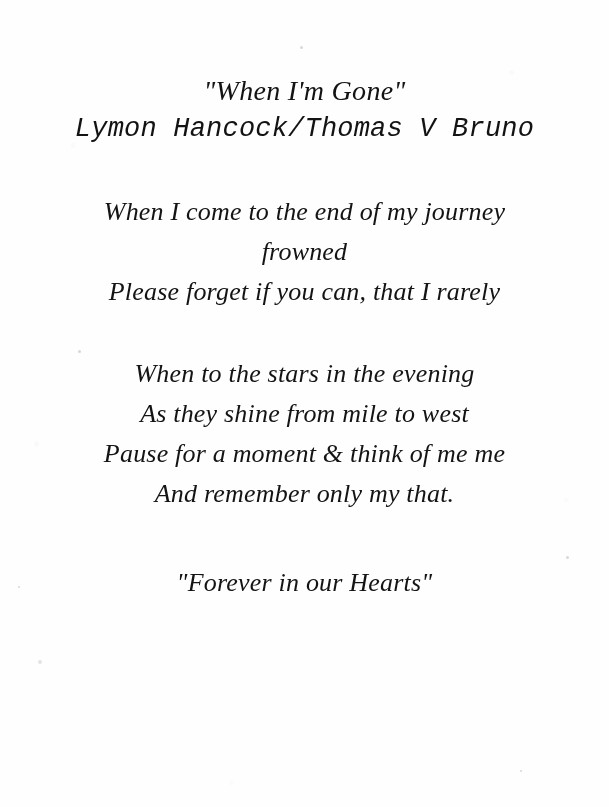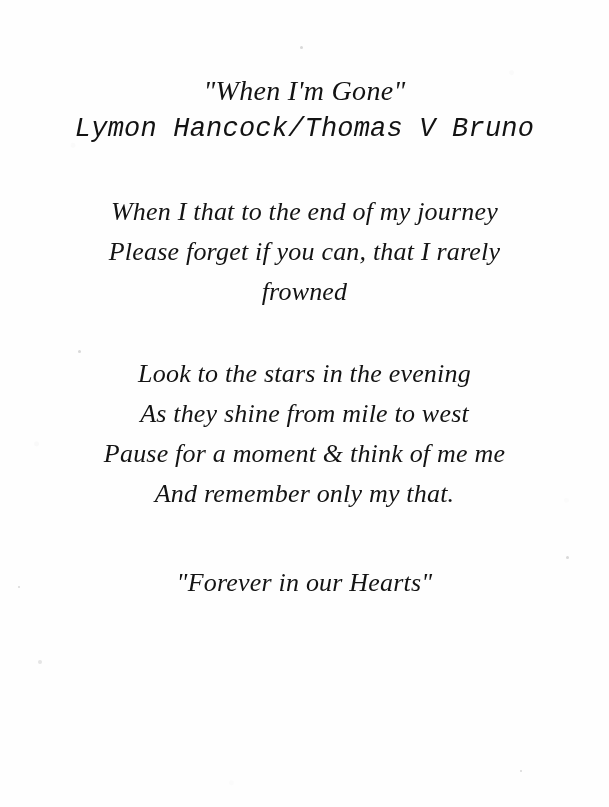--- a/index.html
+++ b/index.html
@@ -103,27 +103,27 @@
   <span class="speck s6"></span>
 
   <div class="content">
 
     <div class="title-block">
       <div class="doc-title">"When I'm Gone"</div>
       <div class="doc-authors">Lymon Hancock/Thomas V Bruno</div>
     </div>
 
     <div class="stanza stanza-1">
-      <div class="line">When I that to the end of my journey</div>
+      <div class="line">When I come to the end of my journey</div>
+      <div class="line">frowned</div>
       <div class="line">Please forget if you can, that I rarely</div>
-      <div class="line">frowned</div>
     </div>
 
     <div class="stanza stanza-2">
-      <div class="line">Look to the stars in the evening</div>
+      <div class="line">When to the stars in the evening</div>
       <div class="line">As they shine from mile to west</div>
       <div class="line">Pause for a moment &amp; think of me me</div>
       <div class="line">And remember only my that.</div>
     </div>
 
     <div class="closing">"Forever in our Hearts"</div>
 
   </div>
 </div>
 

